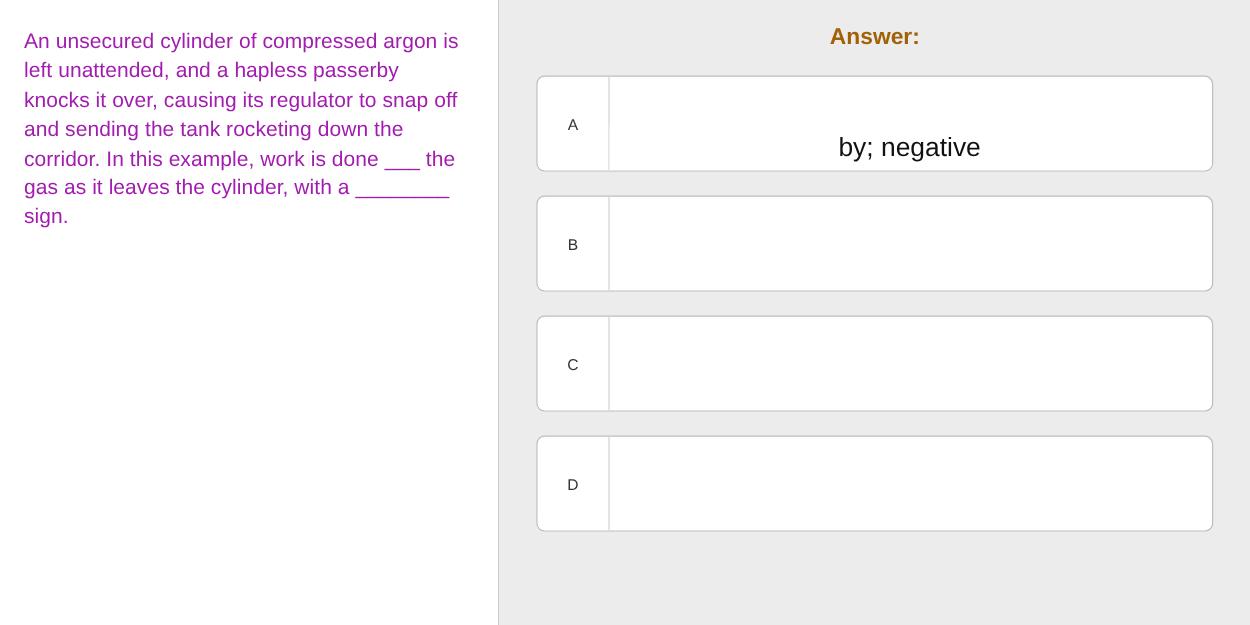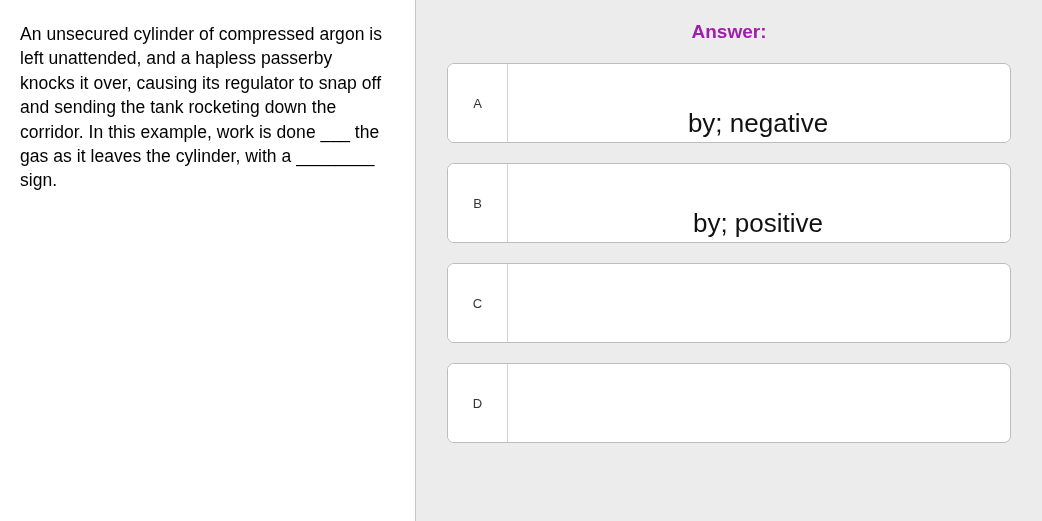--- a/index.html
+++ b/index.html
@@ -21,37 +21,37 @@
   #question-panel {
     width: 416px;
     height: 521px;
     background: #ffffff;
     border-right: 1px solid #c9c9c9;
     padding: 22px 30px 0 20px;
   }
   #question-text {
     font-size: 17.5px;
     line-height: 24.4px;
-    color: #000000;
+    color: #a21caf;
     white-space: pre-wrap;
     letter-spacing: 0.05px;
   }
   
   #answer-panel {
     width: 626px;
     height: 521px;
     background: #ececec;
     padding: 18px 31px 0 31px;
     position: relative;
   }
   #answer-heading {
     text-align: center;
     font-size: 19px;
     font-weight: bold;
-    color: #a21caf;
+    color: #a16207;
     margin: 3px 0 20px 0;
   }
   .option-row {
     display: flex;
     align-items: stretch;
     height: 80px;
     background: #ffffff;
     border: 1px solid #bdbdbd;
     border-radius: 7px;
     margin-bottom: 20px;
@@ -66,21 +66,21 @@
     justify-content: center;
     font-size: 13px;
     color: #333333;
     background: #ffffff;
   }
   .option-label {
     flex: 1;
     display: flex;
     align-items: center;
     justify-content: center;
-    font-size: 26px;
+    font-size: 22px;
     color: #111111;
     background: #ffffff;
     padding-right: 2px;
     margin-top: 40px;
   }
 </style>
 </head>
 <body>
 
 <div id="root">
@@ -92,21 +92,20 @@
   <div id="answer-panel">
     <div id="answer-heading">Answer:</div>
 
     <div class="option-row">
       <div class="option-letter">A</div>
       <div class="option-label">by; negative</div>
     </div>
 
     <div class="option-row">
       <div class="option-letter">B</div>
-      <div class="option-label">by; positive</div>
     </div>
 
     <div class="option-row">
       <div class="option-letter">C</div>
     </div>
 
     <div class="option-row">
       <div class="option-letter">D</div>
     </div>
 

